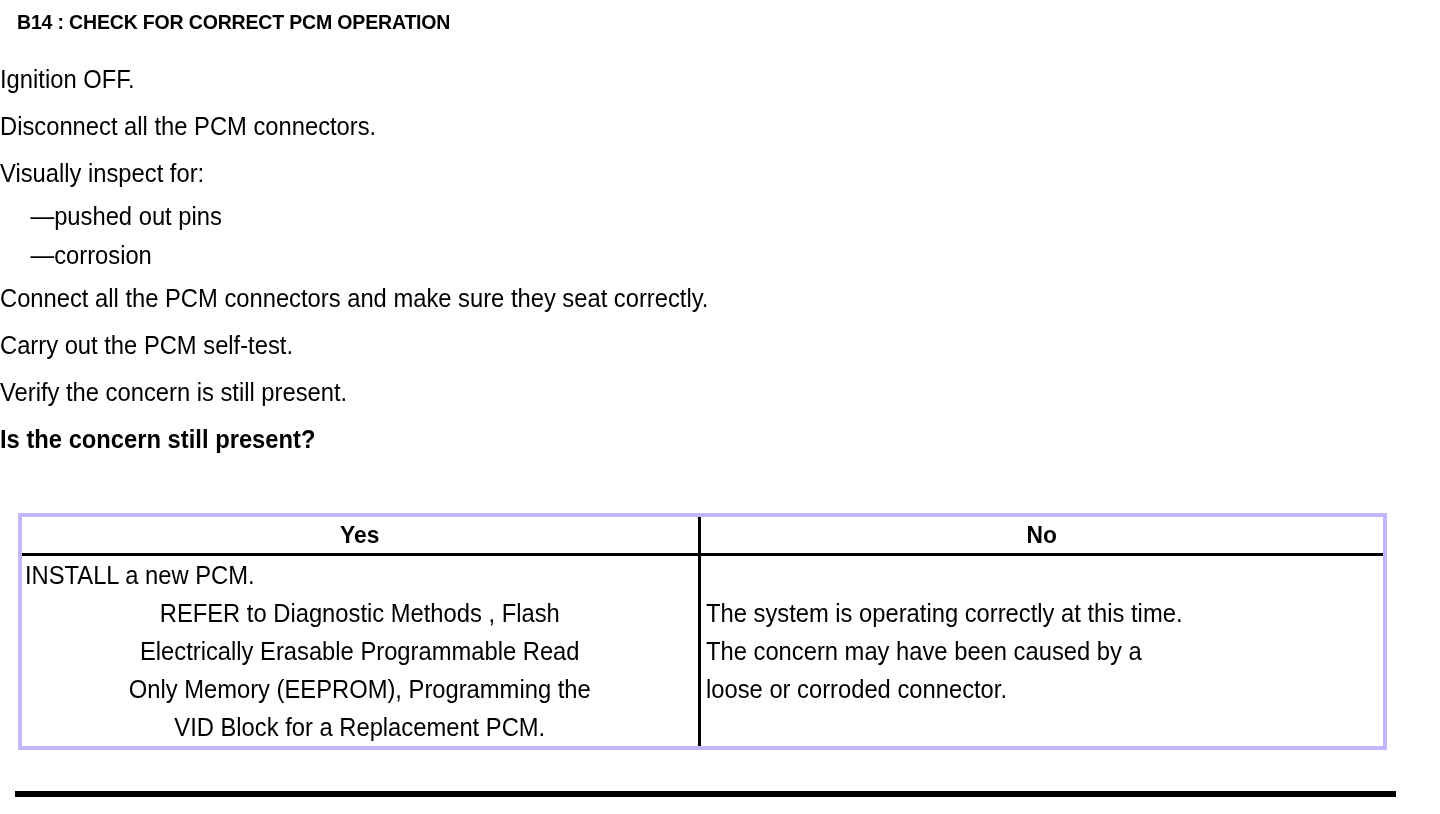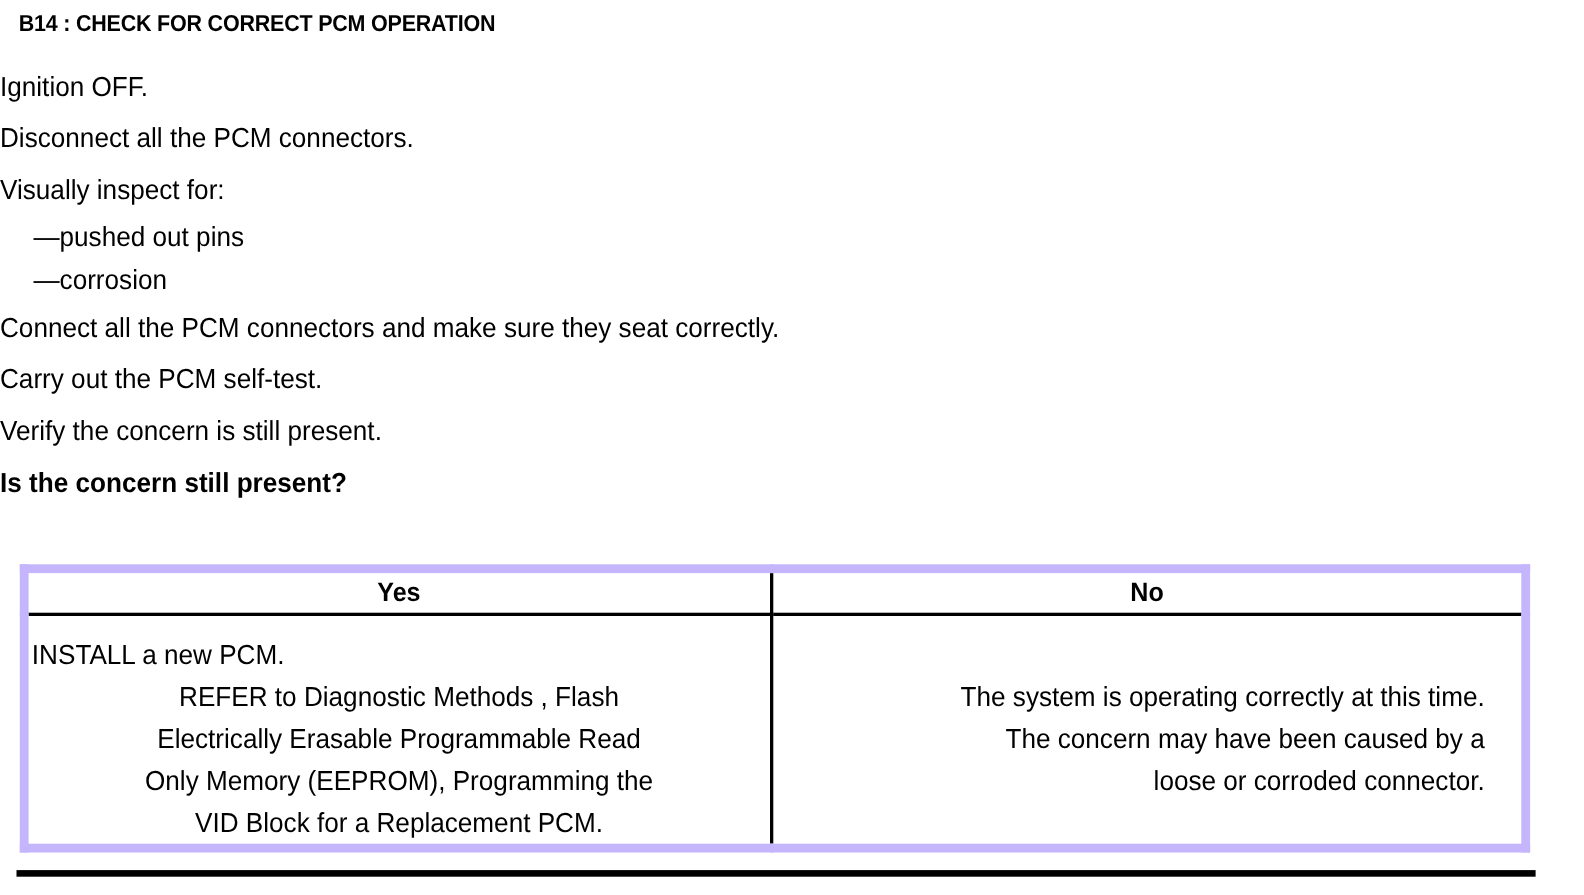--- a/index.html
+++ b/index.html
@@ -61,21 +61,21 @@
   }
 
   
   .decision-table {
     position: absolute;
     left: 18px;
     top: 513px;
     width: 1365px;
     border-collapse: collapse;
     table-layout: fixed;
-    border: 8px solid #c4b5fd;
+    border: 4px solid #c4b5fd;
   }
   .decision-table col.col-yes { width: 679px; }
   .decision-table col.col-no  { width: 686px; }
 
   .decision-table th,
   .decision-table td {
     border: 3px solid #000;
     padding: 0;
     vertical-align: middle;
   }
@@ -86,37 +86,36 @@
     text-align: center;
     transform: scaleX(0.95);
   }
   .decision-table td {
     height: 190px;
   }
 
   .cell-lines {
     font-size: 25px;
     line-height: 38px;
-    margin-top: 17px;
   }
   .cell-lines .ln {
     white-space: nowrap;
     transform: scaleX(0.95);
   }
   .cell-yes .cell-lines {
     text-align: center;
     padding: 0 2px;
   }
   .cell-yes .cell-lines .ln.left {
     text-align: left;
     padding-left: 1px;
     transform-origin: left center;
   }
   .cell-no .cell-lines {
-    text-align: right;
+    text-align: left;
     padding-left: 5px;
   }
   .cell-no .cell-lines .ln {
     transform-origin: left center;
   }
 
   
   .bottom-rule {
     position: absolute;
     left: 15px;

